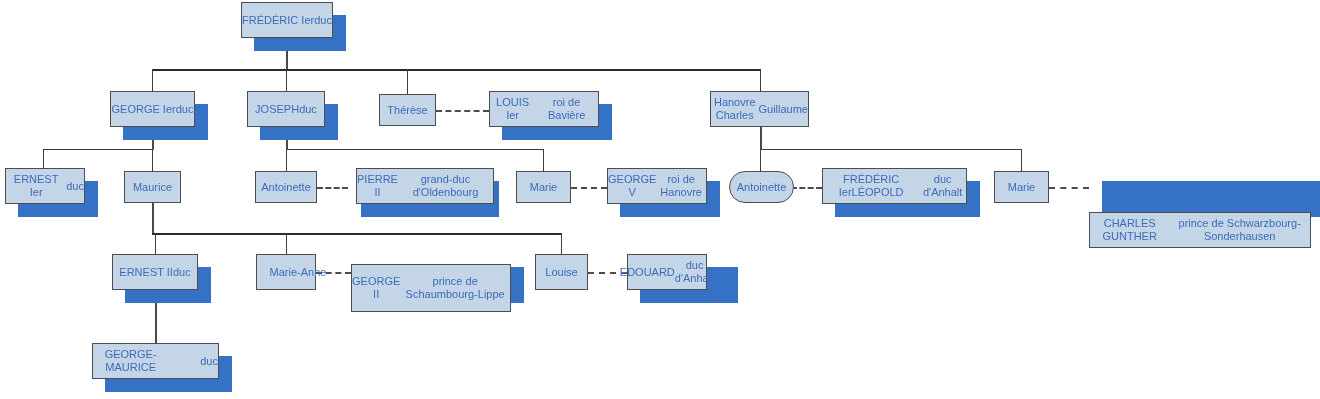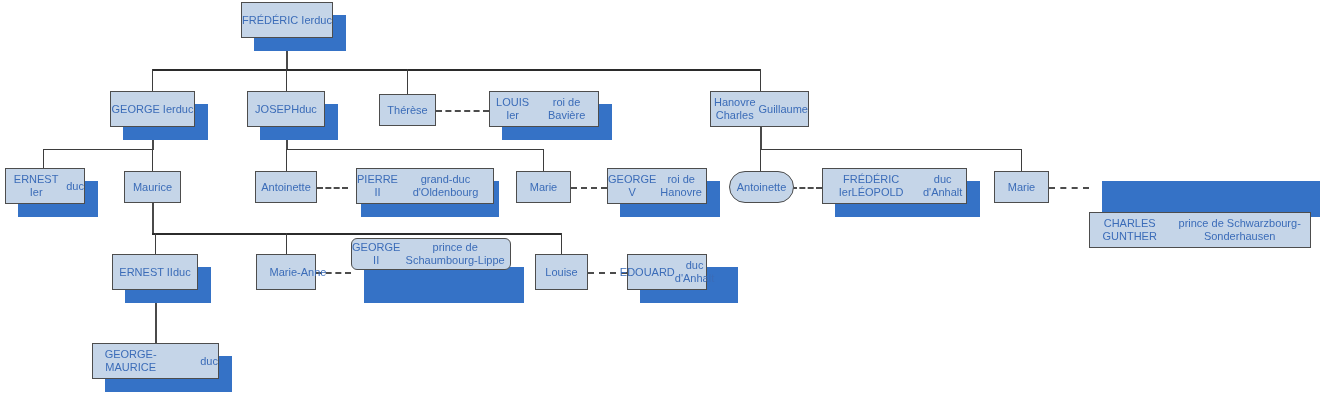--- a/index.html
+++ b/index.html
@@ -161,21 +161,21 @@
     <span class="l2">prince de Schwarzbourg-Sonderhausen</span>
   </div>
   <div class="node" style="left:112px;top:254px;width:86px;height:36px;">
     <span class="l1">ERNEST II</span>
     <span class="l2">duc</span>
   </div>
   <div class="node" style="left:256px;top:254px;width:60px;height:36px;padding-left:24px;">
     <span class="l1">Marie-</span>
     <span class="l2">Anne</span>
   </div>
-  <div class="node" style="left:351px;top:238px;width:160px;height:32px;border-radius:6px;">
+  <div class="node" style="left:351px;top:264px;width:160px;height:48px;">
     <span class="l1">GEORGE II</span>
     <span class="l2">prince de Schaumbourg-Lippe</span>
   </div>
   <div class="node" style="left:535px;top:254px;width:53px;height:36px;">
     <span class="l1">Louise</span>
   </div>
   <div class="node" style="left:627px;top:254px;width:80px;height:36px;">
     <span class="l1">EDOUARD</span>
     <span class="l2">duc d'Anhalt</span>
   </div>

